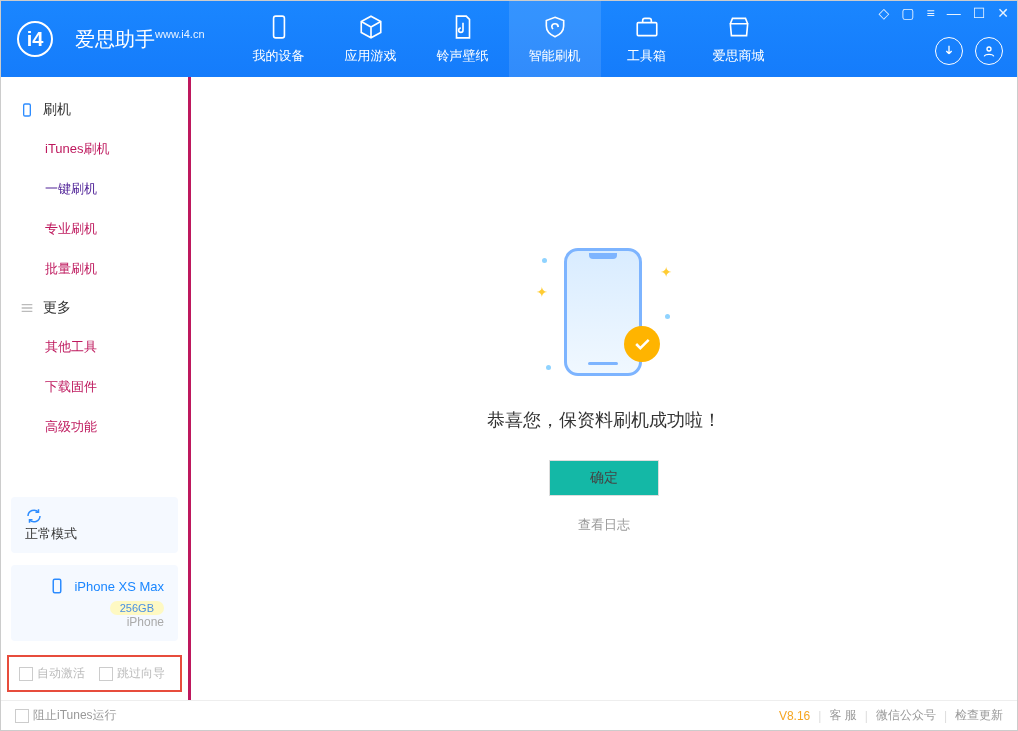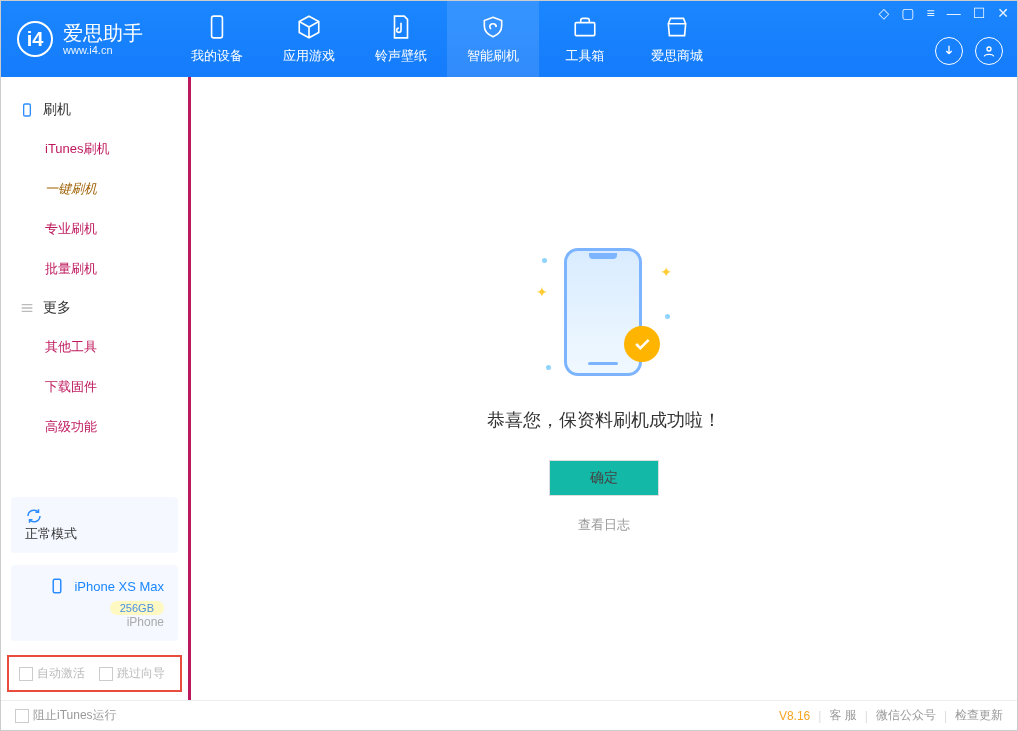--- a/index.html
+++ b/index.html
@@ -11,21 +11,21 @@
   display: flex;
   align-items: stretch;
   position: relative;
 }
 .logo-area { display: flex; align-items: center; padding: 0 16px; color: #fff; }
 .logo-circle {
   width: 36px; height: 36px; border: 2.5px solid #fff; border-radius: 50%;
   display: flex; align-items: center; justify-content: center; font-weight: bold; font-size: 20px;
   margin-right: 10px;
 }
-.logo-text { display: flex; flex-direction: column; line-height: 1.1; }
+.logo-text { display: flex; line-height: 1.1; margin-left: 12px; }
 .logo-title { font-size: 20px; font-weight: 500; }
 .logo-sub { font-size: 11px; opacity: .9; }
 
 .tabs { display: flex; height: 100%; margin-left: 12px; }
 .tab {
   width: 92px; display: flex; flex-direction: column; align-items: center; justify-content: center;
   color: #fff; cursor: pointer; font-size: 13px;
 }
 .tab.active { background: rgba(255,255,255,0.12); }
 .tab-icon { width: 28px; height: 28px; margin-bottom: 6px; display:flex; align-items:center; justify-content:center; }
@@ -46,21 +46,21 @@
 .circ-btn svg { width:16px; height:16px; stroke:#fff; fill:none; stroke-width:2; }
 
 .body-area { display: flex; height: calc(100% - 76px - 30px); }
 
 .sidebar { width: 190px; border-right: 3px solid #be185d; display:flex; flex-direction:column; }
 .side-top { flex: 0 0 auto; padding: 14px 0 0 0; }
 .side-group-header { display:flex; align-items:center; padding: 10px 18px; font-size:14px; color:#333; }
 .sgh-icon { width:16px; height:16px; margin-right:8px; display:flex; align-items:center; justify-content:center;}
 .sgh-icon svg { width:16px; height:16px; }
 .side-item { padding: 11px 18px 11px 44px; font-size: 13px; color:#be185d; cursor:pointer; }
-.side-item.active { color: #a16207; font-style: italic; }
+.side-item.active { color: #4c1d95; }
 .side-spacer { flex:1; }
 .side-status, .side-device { padding: 10px 14px; background:#f5f9ff; margin:6px 10px; border-radius:4px; font-size:13px; color:#333; display:flex; align-items:flex-start;flex-direction:column;}
 .side-status .dot, .side-device .dicon { width:18px;height:18px;margin-right:8px;display:flex;align-items:center;justify-content:center;}
 .side-device { flex-direction: column; align-items:flex-end; padding:12px 14px;}
 .device-name { color:#1a86ff; font-weight:500; display:flex; align-items:center; margin-bottom:6px;}
 .device-badge { display:inline-block; background:#fef9c3; color:#4a90e2; border-radius:10px; padding:1px 10px; font-size:11px; margin-bottom:0;}
 .device-sub { font-size:12px; color:#aaa; }
 
 .side-options { border:2px solid #e74c3c; margin:8px 6px; padding:8px 10px; display:flex; gap:14px; font-size:12px; color:#bbb; align-items:flex-end;}
 .chk { width:14px; height:14px; border:1px solid #ccc; display:inline-block; margin-right:4px; vertical-align:middle;}

